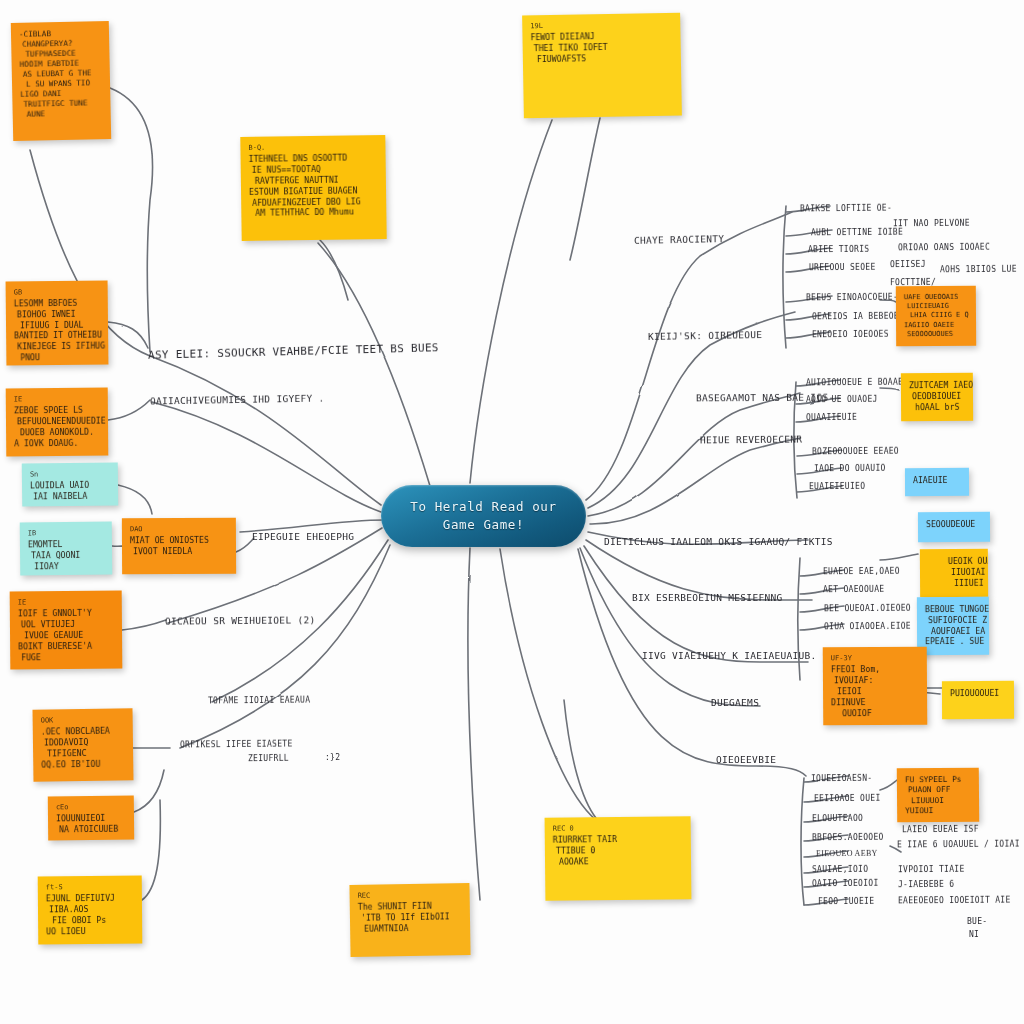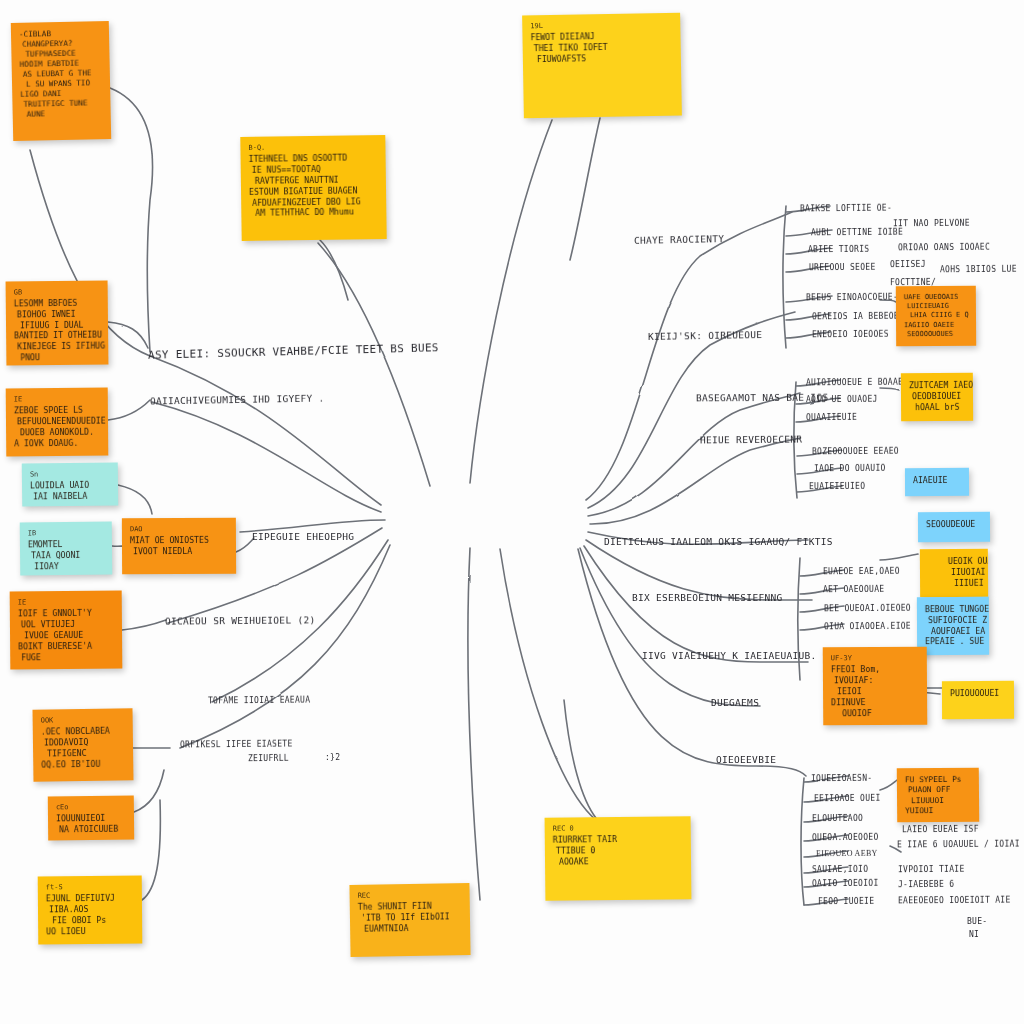--- a/index.html
+++ b/index.html
@@ -175,20 +175,24 @@
 
       <path d="M320 240 C 330 250, 340 270, 348 300"></path>
       <path d="M600 118 C 590 160, 580 220, 570 260"></path>
       <path d="M236 552 C 246 548, 250 542, 254 538"></path>
 
       <path d="M596 818 C 582 800, 570 760, 564 700"></path>
       <path d="M927 688 C 936 688, 940 688, 944 688"></path>
     </g>
   </svg>
 
+  <div class="center-node">
+    <span class="center-line">To Herald Read our</span>
+    <span class="center-line">Game Game!</span>
+  </div>
 
   <div id="notes-layer">
       <div class="note scribble orange" style="left: 12px; top: 22px; width: 98px; height: 118px; transform: rotate(-1.2deg);">
         <span class="ln" style="font-size: 7.6px; margin-left: 0px;">-CIBLAB</span>
         <span class="ln" style="font-size: 7.6px; margin-left: 3px;">CHANGPERYA?</span>
         <span class="ln" style="font-size: 7.6px; margin-left: 6px;">TUFPHASEDCE</span>
         <span class="ln" style="font-size: 7.6px; margin-left: 0px;">HOOIM  EABTDIE</span>
         <span class="ln" style="font-size: 7.6px; margin-left: 3px;">AS  LEUBAT  G THE</span>
         <span class="ln" style="font-size: 7.6px; margin-left: 6px;">L SU WPANS  TIO</span>
         <span class="ln" style="font-size: 7.6px; margin-left: 0px;">LIGO  DANI</span>
@@ -365,21 +369,21 @@
       <div class="blabel sm" style="left: 812px; top: 447px; transform: rotate(-0.4deg);">BOZEOOOUOEE  EEAEO</div>
       <div class="blabel sm" style="left: 814px; top: 464px; transform: rotate(-0.4deg);">IAOE DO  OUAUIO</div>
       <div class="blabel sm" style="left: 809px; top: 482px; transform: rotate(-0.4deg);">EUAIEIEUIEO</div>
       <div class="blabel sm" style="left: 823px; top: 567px; transform: rotate(-0.4deg);">EUAEOE  EAE,OAEO</div>
       <div class="blabel sm" style="left: 823px; top: 585px; transform: rotate(-0.4deg);">AET  OAEOOUAE</div>
       <div class="blabel sm" style="left: 824px; top: 604px; transform: rotate(-0.4deg);">BEE  OUEOAI.OIEOEO</div>
       <div class="blabel sm" style="left: 824px; top: 622px; transform: rotate(-0.4deg);">OIUA  OIAOOEA.EIOE</div>
       <div class="blabel sm" style="left: 811px; top: 774px; transform: rotate(-0.4deg);">IOUEEIOAESN-</div>
       <div class="blabel sm" style="left: 814px; top: 794px; transform: rotate(-0.4deg);">EEIIOAOE  OUEI</div>
       <div class="blabel sm" style="left: 812px; top: 814px; transform: rotate(-0.4deg);">ELOUUTEAOO</div>
-      <div class="blabel sm" style="left: 812px; top: 833px; transform: rotate(-0.4deg);">OUEOA.AOEOOEO</div>
+      <div class="blabel sm" style="left: 812px; top: 833px; transform: rotate(-0.4deg);">BBFOES.AOEOOEO</div>
       <div class="blabel sm" style="left: 816px; top: 849px; transform: rotate(-0.4deg); font-family: Liberation Serif, serif;">EIEOUEO  AEBY</div>
       <div class="blabel sm" style="left: 812px; top: 865px; transform: rotate(-0.4deg);">SAUIAE,IOIO</div>
       <div class="blabel sm" style="left: 812px; top: 879px; transform: rotate(-0.4deg);">OAIIO  IOEOIOI</div>
       <div class="blabel sm" style="left: 818px; top: 897px; transform: rotate(-0.4deg);">FEOO  IUOEIE</div>
       <div class="blabel sm" style="left: 902px; top: 825px; transform: rotate(-0.4deg);">LAIEO  EUEAE  ISF</div>
       <div class="blabel sm" style="left: 897px; top: 840px; transform: rotate(-0.4deg);">E IIAE 6 UOAUUEL / IOIAI</div>
       <div class="blabel sm" style="left: 898px; top: 865px; transform: rotate(-0.4deg);">IVPOIOI  TIAIE</div>
       <div class="blabel sm" style="left: 898px; top: 880px; transform: rotate(-0.4deg);">J-IAEBEBE 6</div>
       <div class="blabel sm" style="left: 898px; top: 896px; transform: rotate(-0.4deg);">EAEEOEOEO  IOOEIOIT AIE</div>
       <div class="blabel sm" style="left: 967px; top: 917px; transform: rotate(0deg);">BUE-</div>

